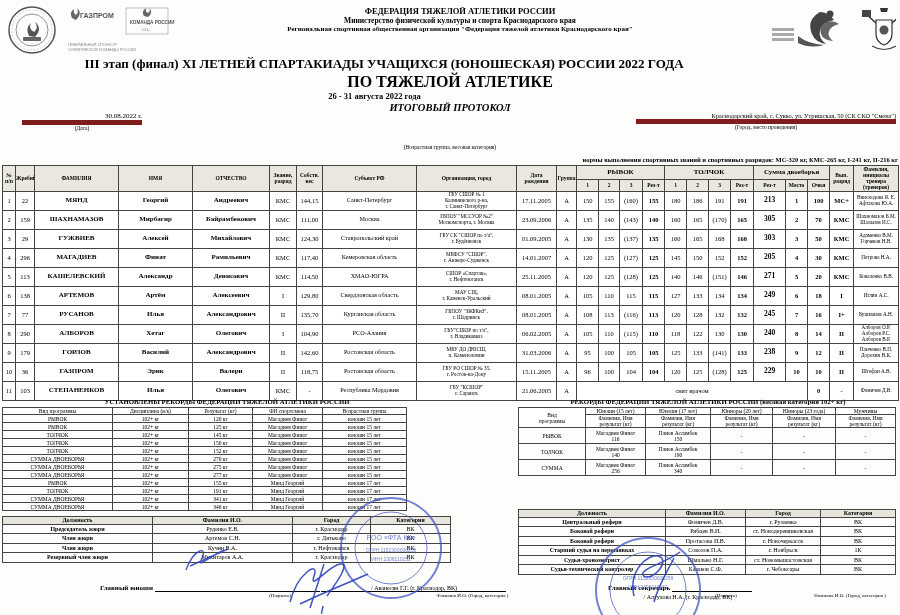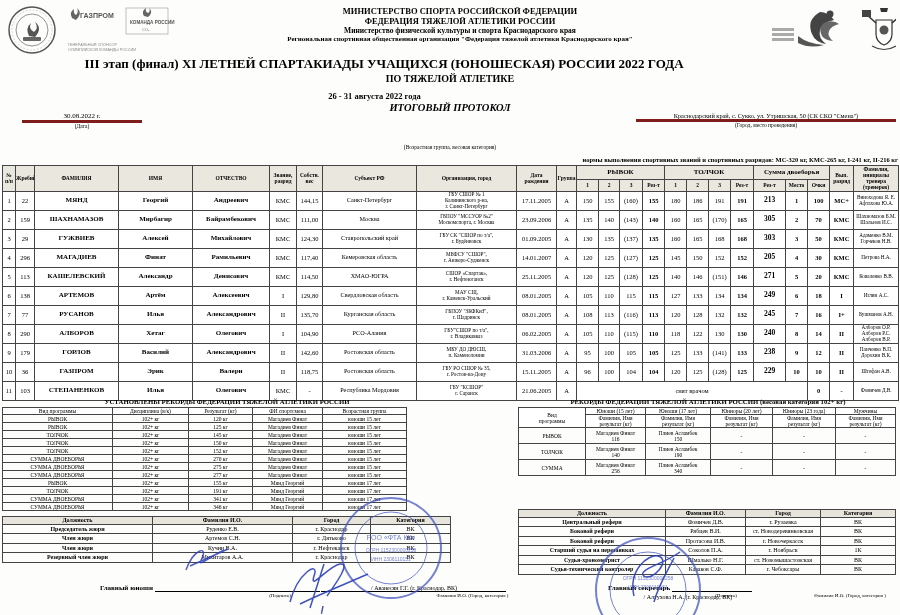--- a/index.html
+++ b/index.html
@@ -12,24 +12,24 @@
   table{border-collapse:collapse;table-layout:fixed}
   td,th{border:1px solid #444;overflow:hidden;white-space:pre-line;vertical-align:middle;
         text-align:center;line-height:1.12;padding:0}
   
   .org-lines{left:180px;top:6px;width:560px}
   .org-lines div{font-weight:bold}
   .o1,.o2{font-size:8.5px}
   .o3{font-size:7.5px}
   .o4{font-size:7px}
   .title1{left:0;top:56px;width:768px;font-size:13px}
-  .title2{left:0;top:73px;width:900px;font-size:10px}
+  .title2{left:0;top:73px;width:900px;font-size:16px}
   .dates{left:16px;top:91px;width:717px;font-size:8.5px}
   .protocol{left:0;top:102px;width:900px;font-size:10.5px;font-style:italic}
-  .fld-val{border-bottom:3px solid #7f1d1d;font-size:7px;text-align:center}
+  .fld-val{border-bottom:5px solid #7f1d1d;font-size:7px;text-align:right}
   .fld-lbl{font-size:5.5px;text-align:center}
   .category{left:0;top:129px;width:900px;font-size:11.5px;text-decoration:underline}
   .cat-lbl{left:0;top:144px;width:900px;font-size:5.5px}
   .norms{left:440px;top:156px;width:458px;text-align:right;font-size:6.5px;font-weight:bold}
   
   .t-main{left:2px;top:165px;width:896px}
   .t-main th{background:#eae7df;font-size:5.5px;font-weight:bold}
   .t-main th.gh{font-size:7px}
   .t-main td{font-size:6.5px;height:19px;background:#fff}
   .t-main td.c2{font-weight:bold;font-size:7px}
@@ -106,21 +106,20 @@
       <path d="M98 12 l10 9 M134 12 l-10 9" stroke="#333" stroke-width="1.5"></path>
       <rect x="94" y="8" width="9" height="7" fill="#444"></rect>
       <rect x="129" y="8" width="9" height="7" fill="#444"></rect>
       <path d="M112 6 h8 l-1 4 h-6 z" fill="#333"></path>
       <circle cx="116" cy="28" r="4.5" fill="#555"></circle>
       <path d="M104 44 q12 7 24 0" stroke="#444" stroke-width="1.2" fill="none"></path>
     </g>
   </svg>
 
   <div class="abs org-lines ctr">
-    <div class="o1">МИНИСТЕРСТВО СПОРТА РОССИЙСКОЙ ФЕДЕРАЦИИ</div>
     <div class="o2">ФЕДЕРАЦИЯ ТЯЖЕЛОЙ АТЛЕТИКИ РОССИИ</div>
     <div class="o3">Министерство физической культуры и спорта Краснодарского края</div>
     <div class="o4">Региональная спортивная общественная организация "Федерация тяжелой атлетики Краснодарского края"</div>
   </div>
 
   <div class="abs title1 ctr b">III этап (финал) XI ЛЕТНЕЙ СПАРТАКИАДЫ УЧАЩИХСЯ (ЮНОШЕСКАЯ) РОССИИ 2022 ГОДА</div>
   <div class="abs title2 ctr b">ПО ТЯЖЕЛОЙ АТЛЕТИКЕ</div>
   <div class="abs dates ctr b">26 - 31 августа 2022 года</div>
   <div class="abs protocol ctr b">ИТОГОВЫЙ ПРОТОКОЛ</div>
 

